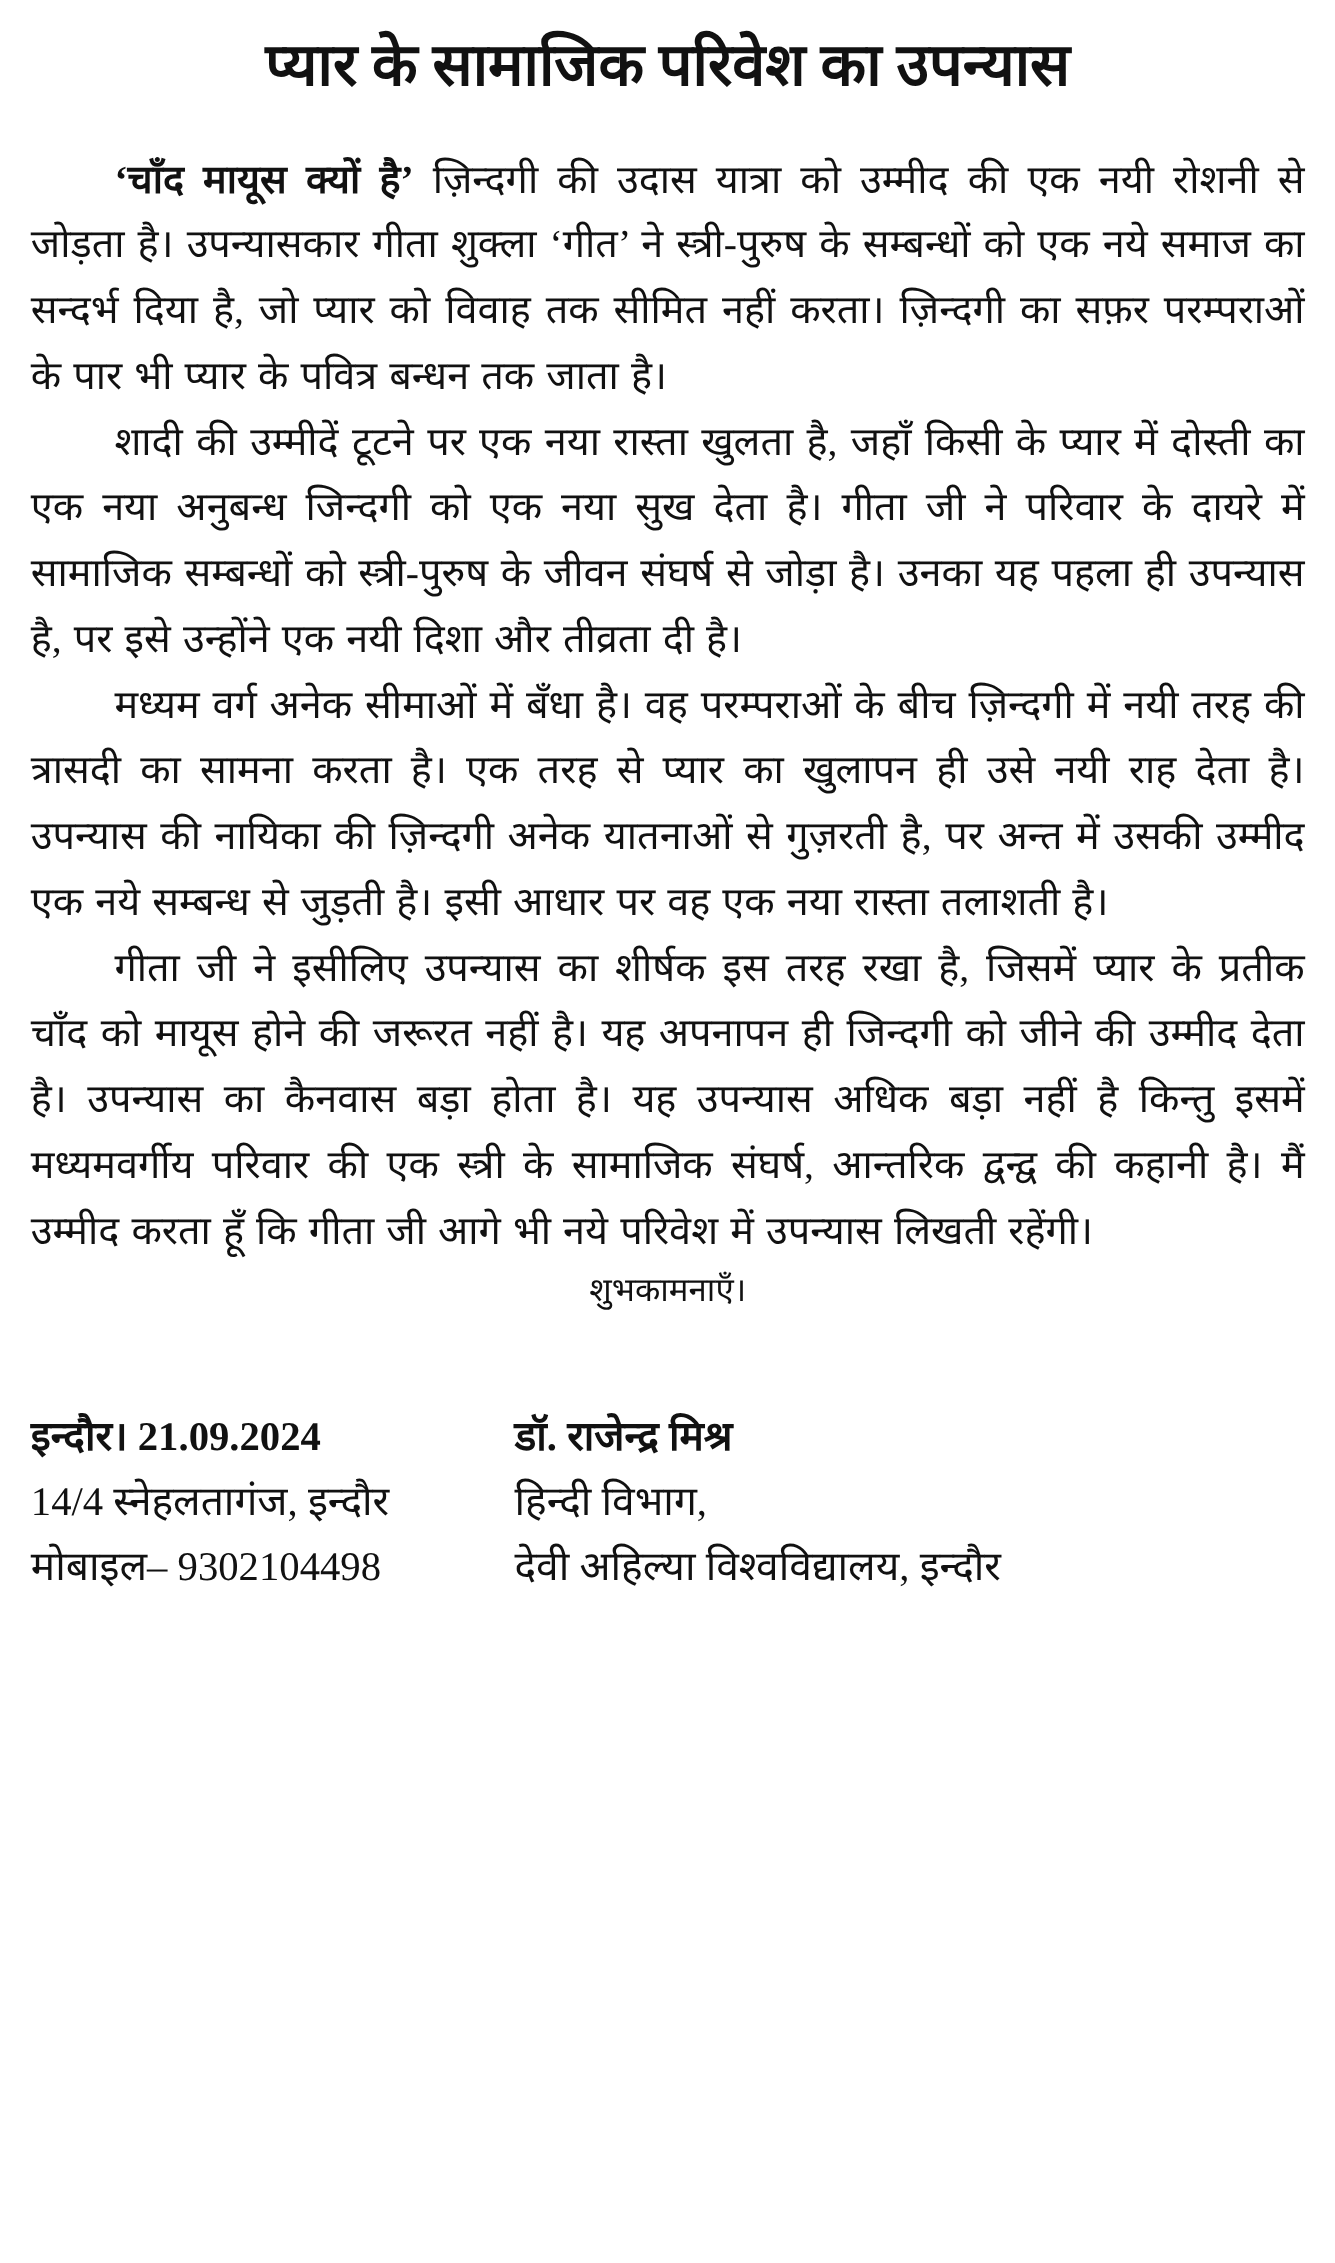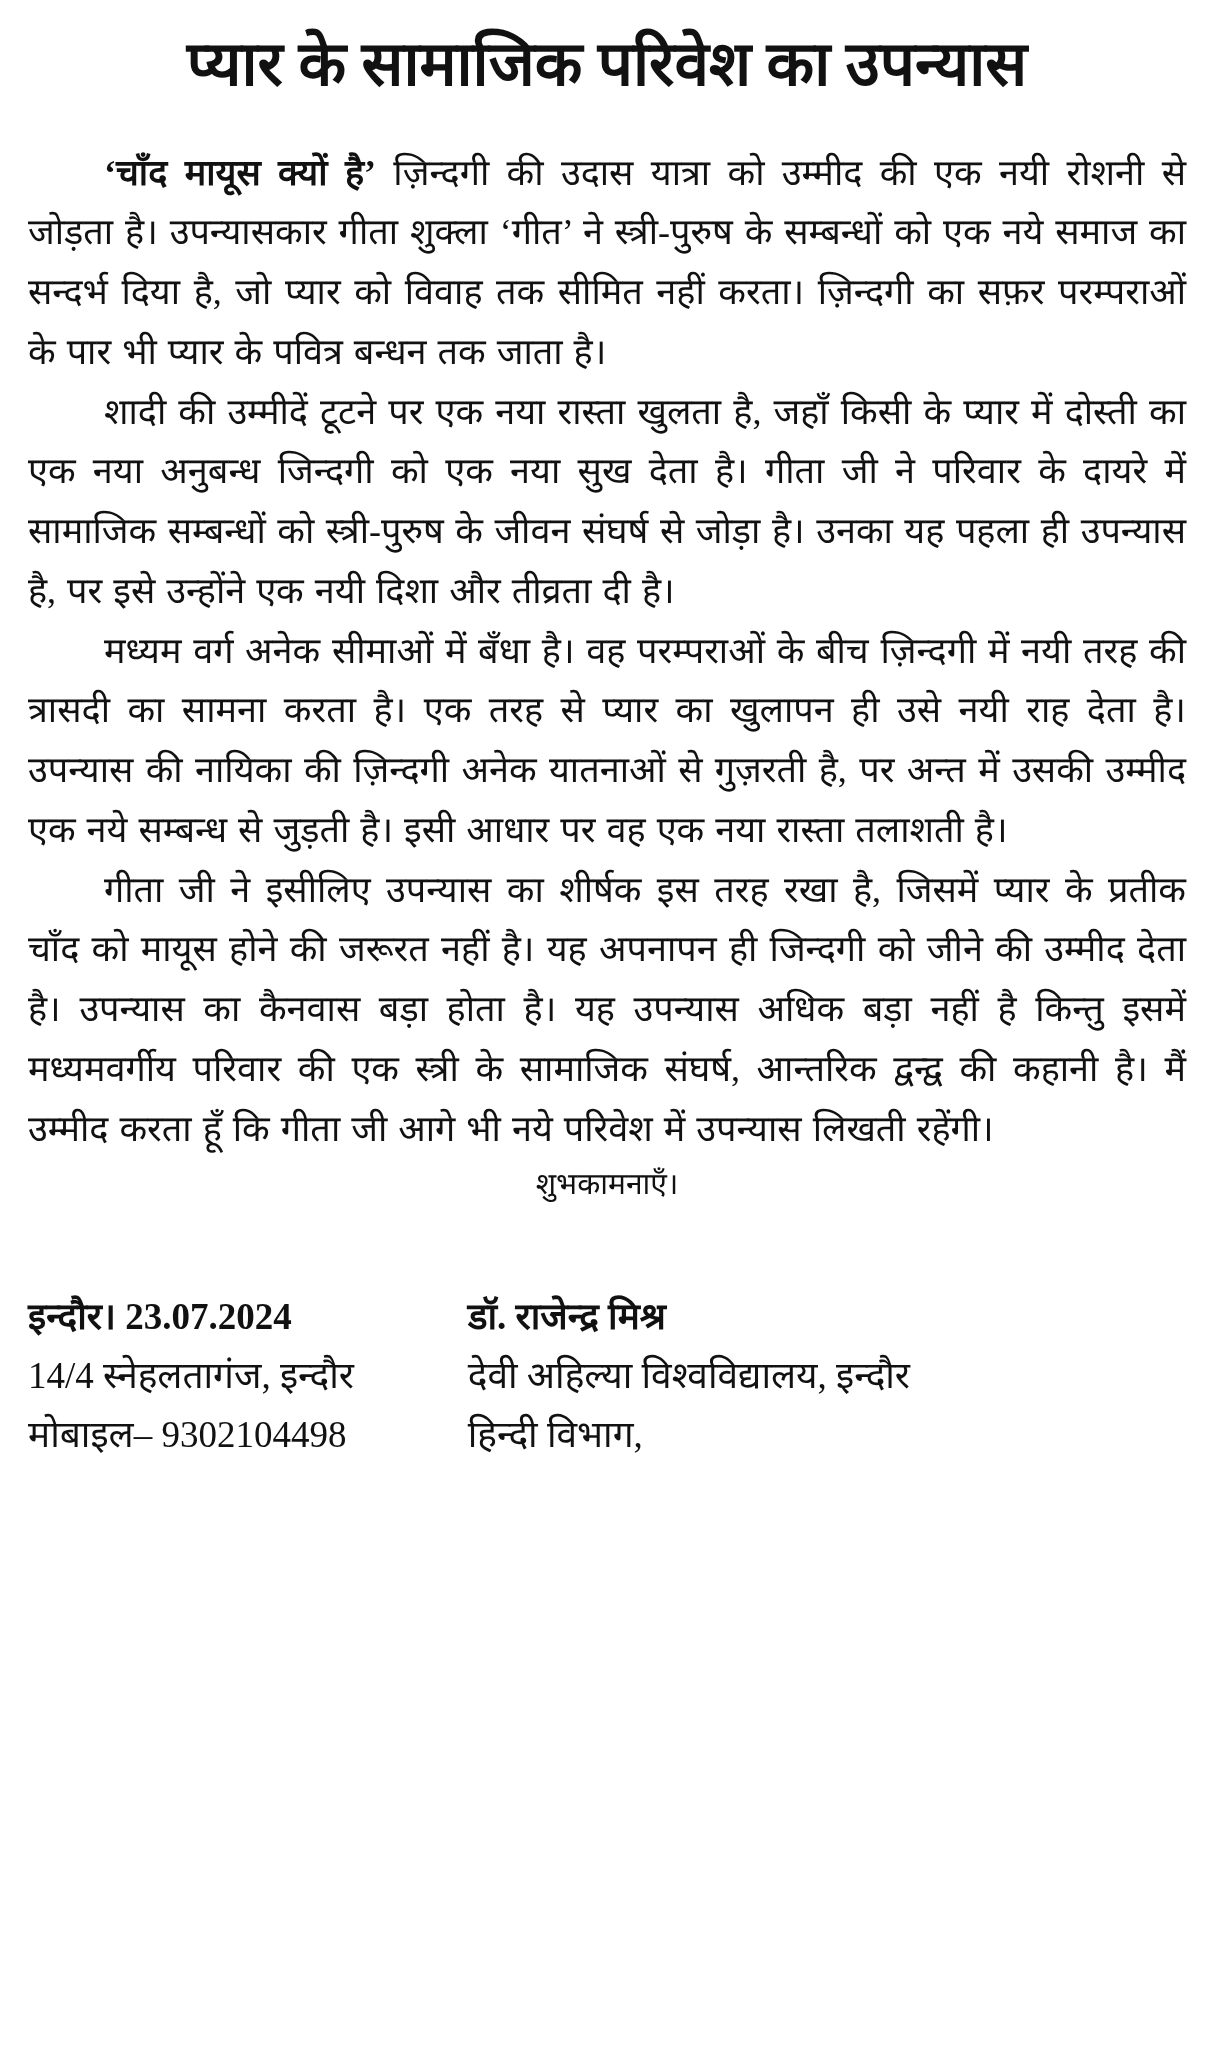--- a/index.html
+++ b/index.html
@@ -14,21 +14,21 @@
     margin: 0 auto;
     box-sizing: border-box;
     padding: 16px 28px 60px 28px;
     background: #ffffff;
     color: #111111;
     font-family: "Liberation Serif", "DejaVu Serif", serif;
   }
   .title {
     margin: 10px 0 40px 0;
     text-align: center;
-    font-size: 62px;
+    font-size: 54px;
     font-weight: bold;
     line-height: 1.25;
   }
   .body-para {
     margin: 0;
     font-size: 36px;
     line-height: 1.66;
     text-align: justify;
     text-indent: 76px;
     word-spacing: 2px;
@@ -74,26 +74,26 @@
 
   <p class="body-para">मध्यम वर्ग अनेक सीमाओं में बँधा है। वह परम्पराओं के बीच ज़िन्दगी में नयी तरह की त्रासदी का सामना करता है। एक तरह से प्यार का खुलापन ही उसे नयी राह देता है। उपन्यास की नायिका की ज़िन्दगी अनेक यातनाओं से गुज़रती है, पर अन्त में उसकी उम्मीद एक नये सम्बन्ध से जुड़ती है। इसी आधार पर वह एक नया रास्ता तलाशती है।</p>
 
   <p class="body-para">गीता जी ने इसीलिए उपन्यास का शीर्षक इस तरह रखा है, जिसमें प्यार के प्रतीक चाँद को मायूस होने की जरूरत नहीं है। यह अपनापन ही जिन्दगी को जीने की उम्मीद देता है। उपन्यास का कैनवास बड़ा होता है। यह उपन्यास अधिक बड़ा नहीं है किन्तु इसमें मध्यमवर्गीय परिवार की एक स्त्री के सामाजिक संघर्ष, आन्तरिक द्वन्द्व की कहानी है। मैं उम्मीद करता हूँ कि गीता जी आगे भी नये परिवेश में उपन्यास लिखती रहेंगी।</p>
 
   <p class="closing">शुभकामनाएँ।</p>
 
   <div class="footer">
 
     <div class="footer-left">
-      <div class="bold">इन्दौर। 23.07.2024</div>
+      <div class="bold">इन्दौर। 21.09.2024</div>
       <div>14/4 स्नेहलतागंज, इन्दौर</div>
       <div>मोबाइल– 9302104498</div>
     </div>
 
     <div class="footer-right">
       <div class="bold">डॉ. राजेन्द्र मिश्र</div>
+      <div>हिन्दी विभाग,</div>
       <div>देवी अहिल्या विश्वविद्यालय, इन्दौर</div>
-      <div>हिन्दी विभाग,</div>
     </div>
 
   </div>
 
 </div>
 
 </body></html>

